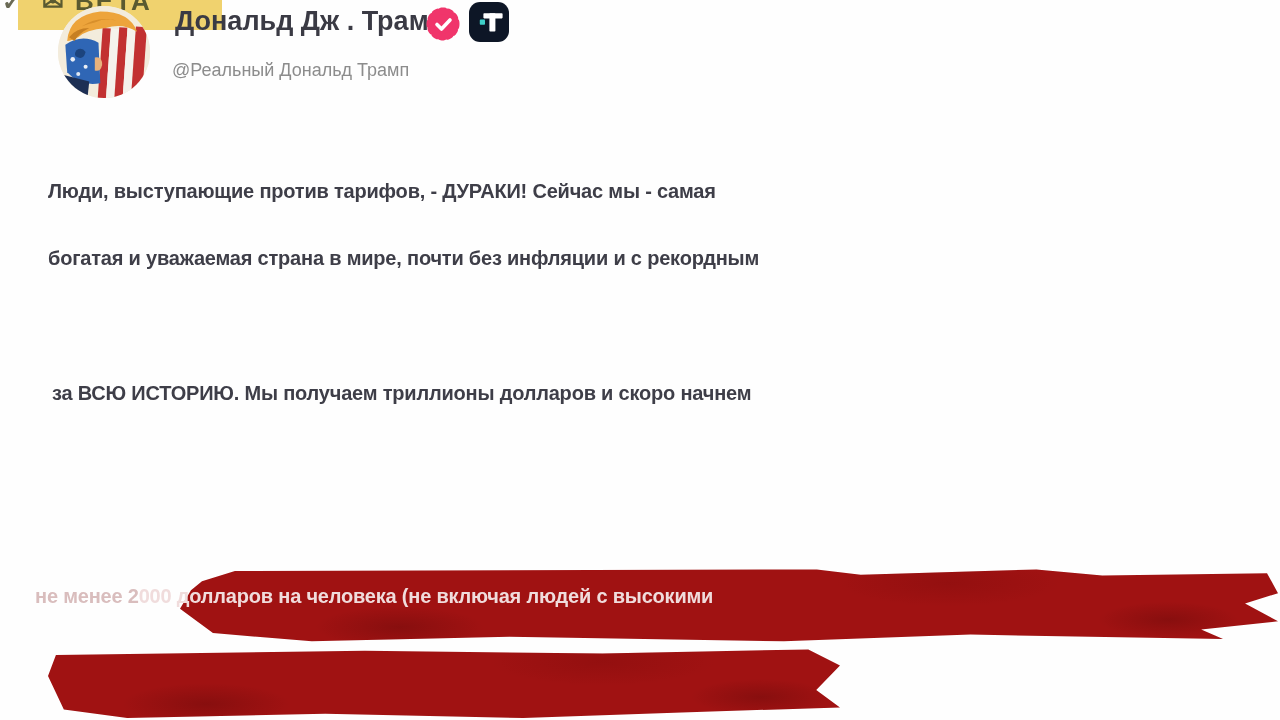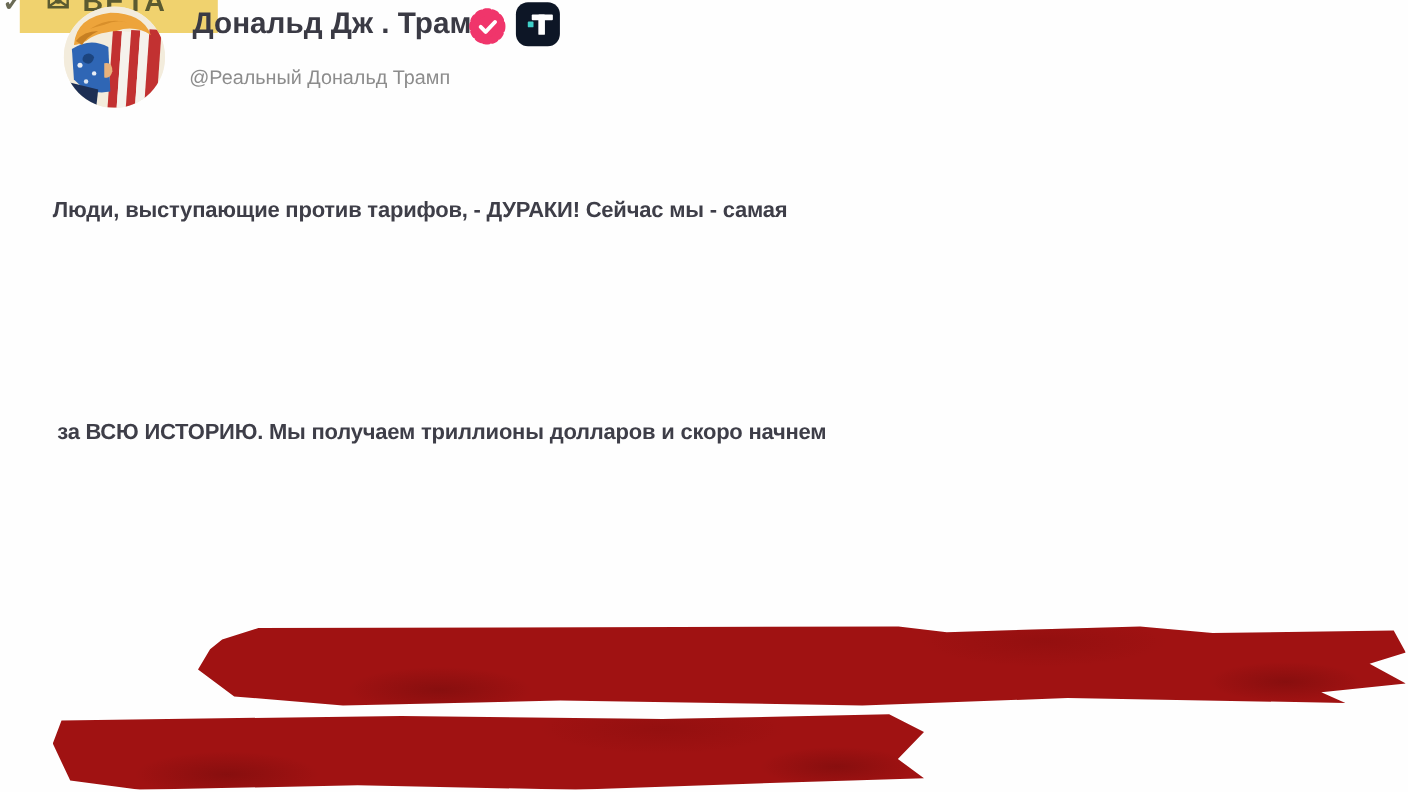--- a/index.html
+++ b/index.html
@@ -3,21 +3,21 @@
 <meta charset="utf-8">
 <style>
   html,body{margin:0;padding:0;background:#ffffff;}
   #stage{
     position:relative;width:1280px;height:720px;overflow:hidden;
     background:#fefefe;
     font-family:"Liberation Sans", sans-serif;
   }
   
   .beta-banner{
-    position:absolute;left:18px;top:0;width:180px;height:30px;
+    position:absolute;left:18px;top:0;width:204px;height:30px;
     background:var(--banner-yellow);overflow:hidden;z-index:1;text-align:right;
   }
   .beta-banner .cutglyphs{
     position:absolute;left:24px;top:-14px;
     color:#5a5a30;font-size:26px;font-weight:bold;letter-spacing:2px;
     white-space:nowrap;
   }
   .corner-mark{
     position:absolute;left:2px;top:-12px;color:#6a6a55;font-size:24px;
     font-weight:bold;z-index:1;
@@ -118,17 +118,19 @@
       <rect x="27" y="44" width="13" height="13" rx="2" fill="var(--truth-teal)"></rect>
     </svg>
   </div>
 
   <div class="handle">@Реальный Дональд Трамп</div>
 
   <div class="red-bar bar1"></div>
   <div class="red-bar bar2"></div>
 
   <div class="post-line" style="left:48px;top:180px">Люди, выступающие против тарифов, - ДУРАКИ! Сейчас мы - самая</div>
+  <div class="post-line" style="left:48px;top:247px">богатая и уважаемая страна в мире, почти без инфляции и с рекордным</div>
   <div class="post-line" style="left:52px;top:382px">за ВСЮ ИСТОРИЮ. Мы получаем триллионы долларов и скоро начнем</div>
 
+  <div class="post-line" style="left:35px;top:585px"><span class="faded">не менее 2</span><span class="hl-text">000 долларов на человека (не включая людей с высокими</span></div>
 
 
 </div>
 
 </body></html>

